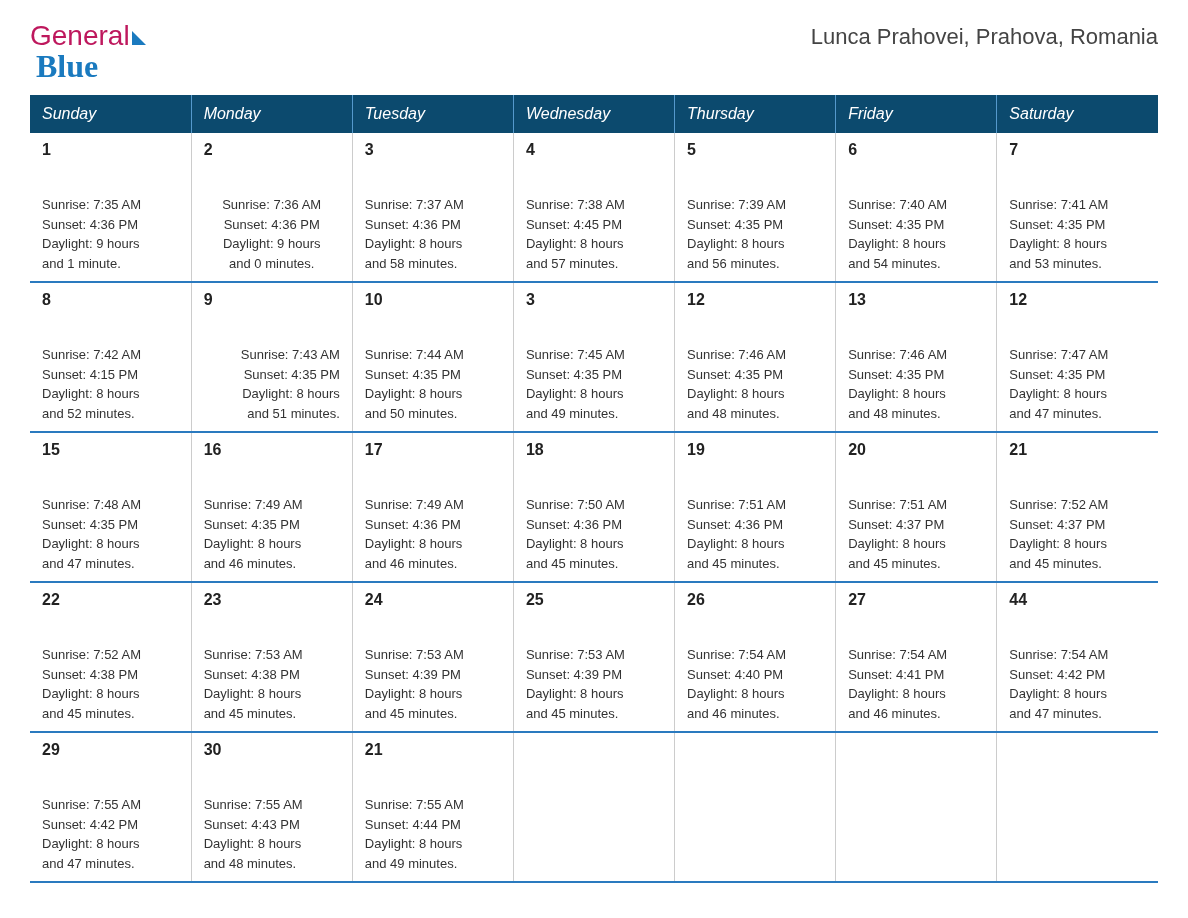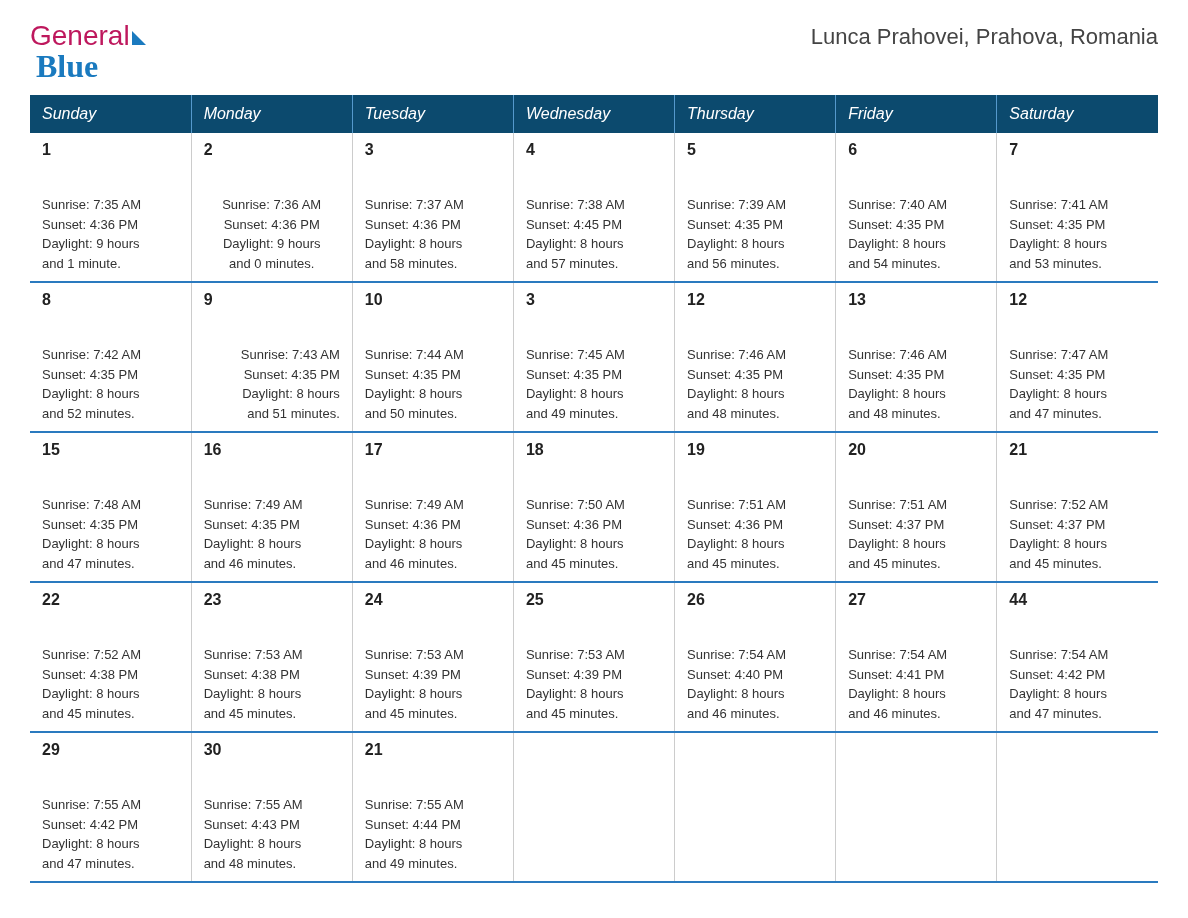--- a/index.html
+++ b/index.html
@@ -191,21 +191,21 @@
           <div class="day-info" style="white-space: pre-line;">Sunrise: 7:41 AM
 Sunset: 4:35 PM
 Daylight: 8 hours
 and 53 minutes.</div>
         </td>
       </tr>
       <tr>
         <td>
           <span class="day-num">8</span>
           <div class="day-info" style="white-space: pre-line;">Sunrise: 7:42 AM
-Sunset: 4:35 PM
+Sunset: 4:15 PM
 Daylight: 8 hours
 and 52 minutes.</div>
         </td>
         <td>
           <span class="day-num">9</span>
           <div class="day-info" style="white-space: pre-line; text-align: right;">Sunrise: 7:43 AM
 Sunset: 4:35 PM
 Daylight: 8 hours
 and 51 minutes.</div>
         </td>

